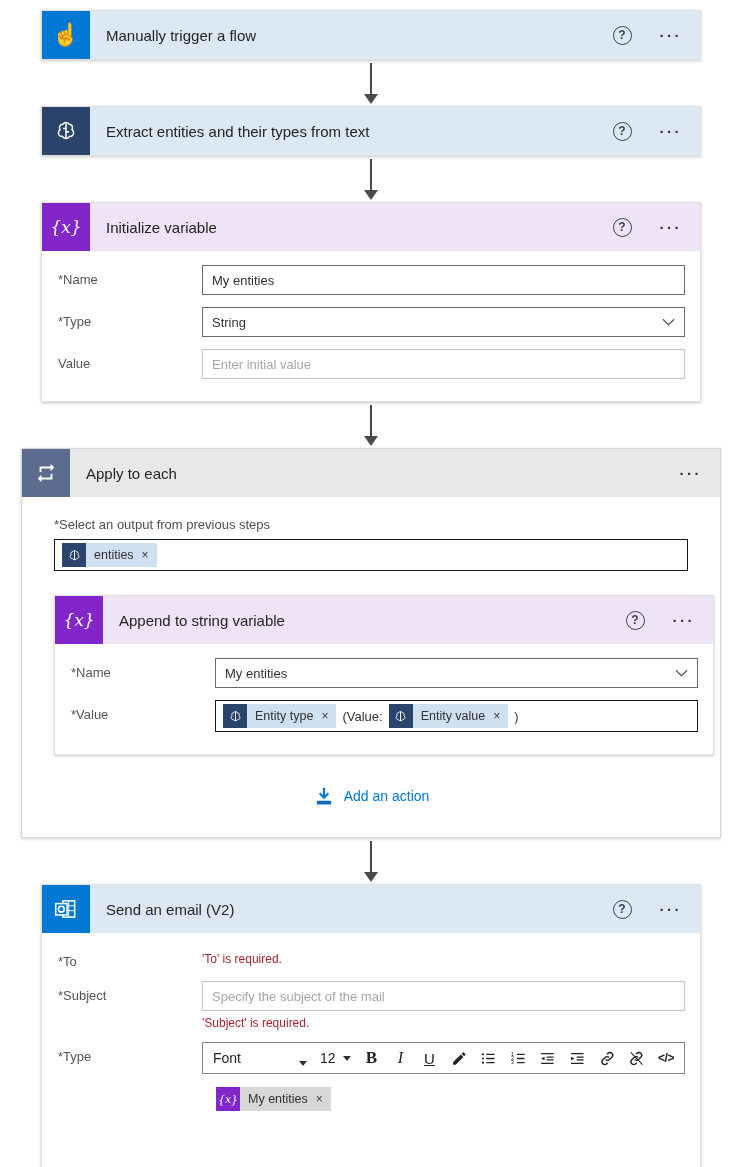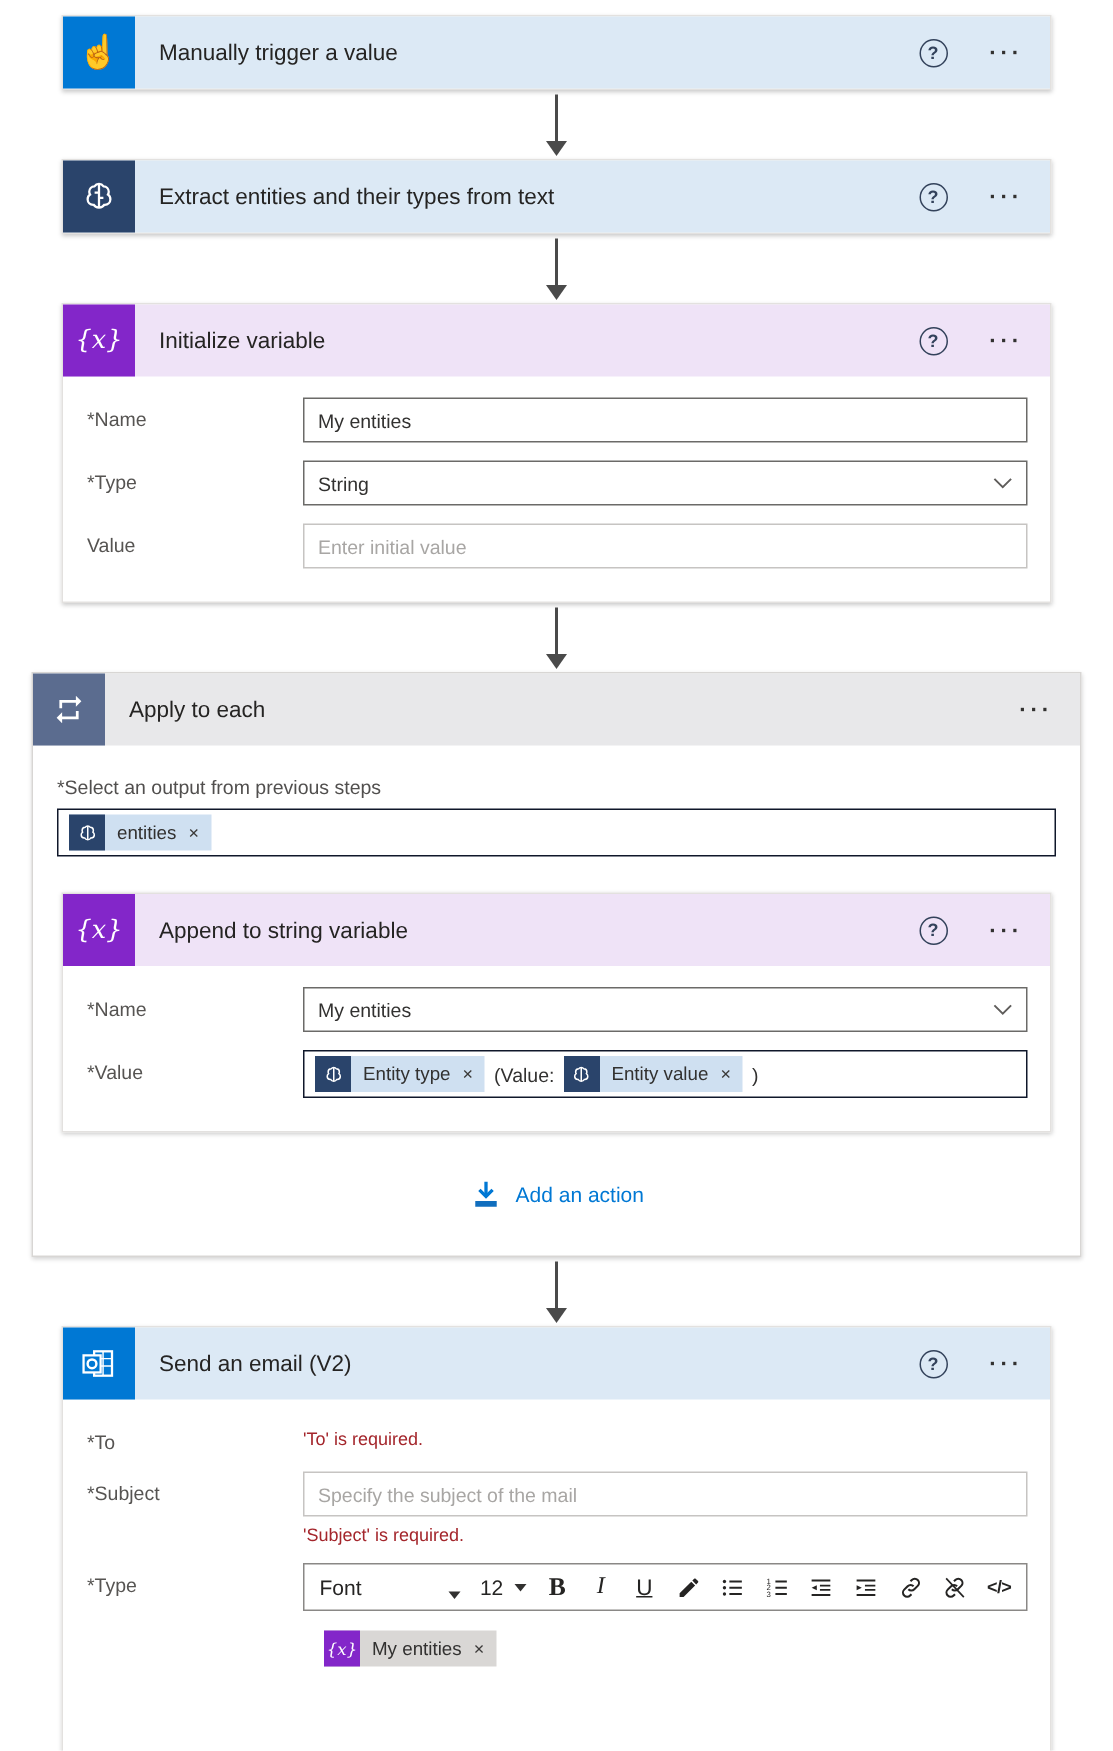--- a/index.html
+++ b/index.html
@@ -73,21 +73,21 @@
     border:1px solid #0f172a; background:#fff; min-height:32px;
     display:flex; align-items:center; flex-wrap:wrap; gap:6px; padding:3px 7px;
     font-size:13px; color:#323130;
   }
 
   
   .scope {
     width:700px; margin:0 auto; background:#fff;
     border:1px solid #d8d6d4; box-shadow:0 1px 3px rgba(0,0,0,.18);
   }
-  .scope-body { padding:20px 16px 30px; }
+  .scope-body { padding:20px 32px 30px; }
   .select-label { font-size:13px; color:#514f4e; margin-bottom:7px; }
   .inner-card-wrap { margin-top:24px; }
   .add-action {
     display:flex; align-items:center; justify-content:center; gap:9px;
     margin-top:30px; color:#0078d4; font-size:14px;
   }
 
   
   .connector { width:14px; height:44px; margin:1px auto; position:relative; }
   .connector .line { position:absolute; left:6px; top:2px; width:2px; height:32px; background:#4a4a4a; }
@@ -121,21 +121,21 @@
 </head>
 <body>
 
 <div class="flow">
 
   <section class="card">
     <header class="card-header hdr-blue">
       <div class="icon-square bg-blue">
         <span>☝</span>
       </div>
-      <div class="card-title">Manually trigger a value</div>
+      <div class="card-title">Manually trigger a flow</div>
       <div class="header-actions">
         <span class="help">?</span>
         <span class="more">···</span>
       </div>
     </header>
   </section>
 
   <div class="connector">
       <span class="line"></span>
     </div>

